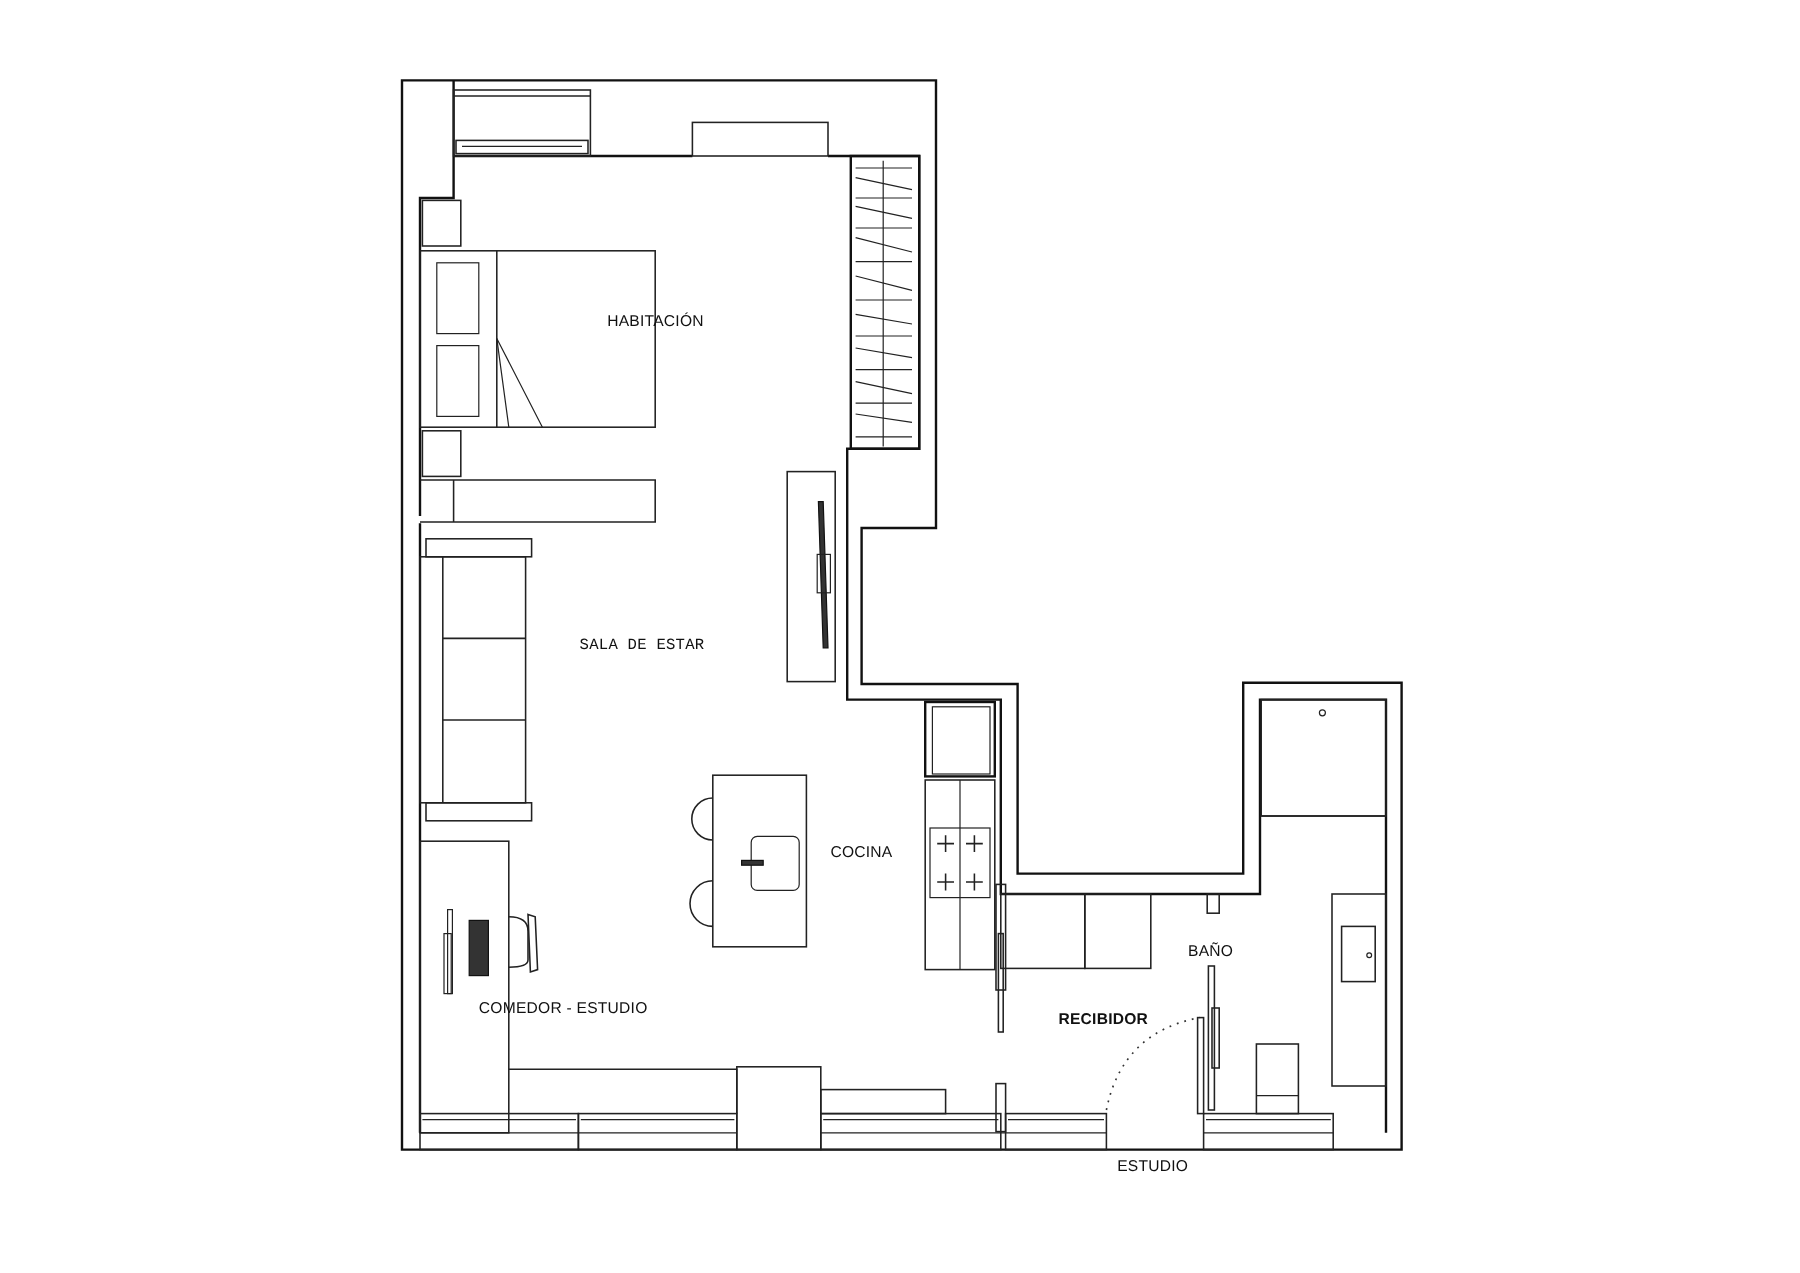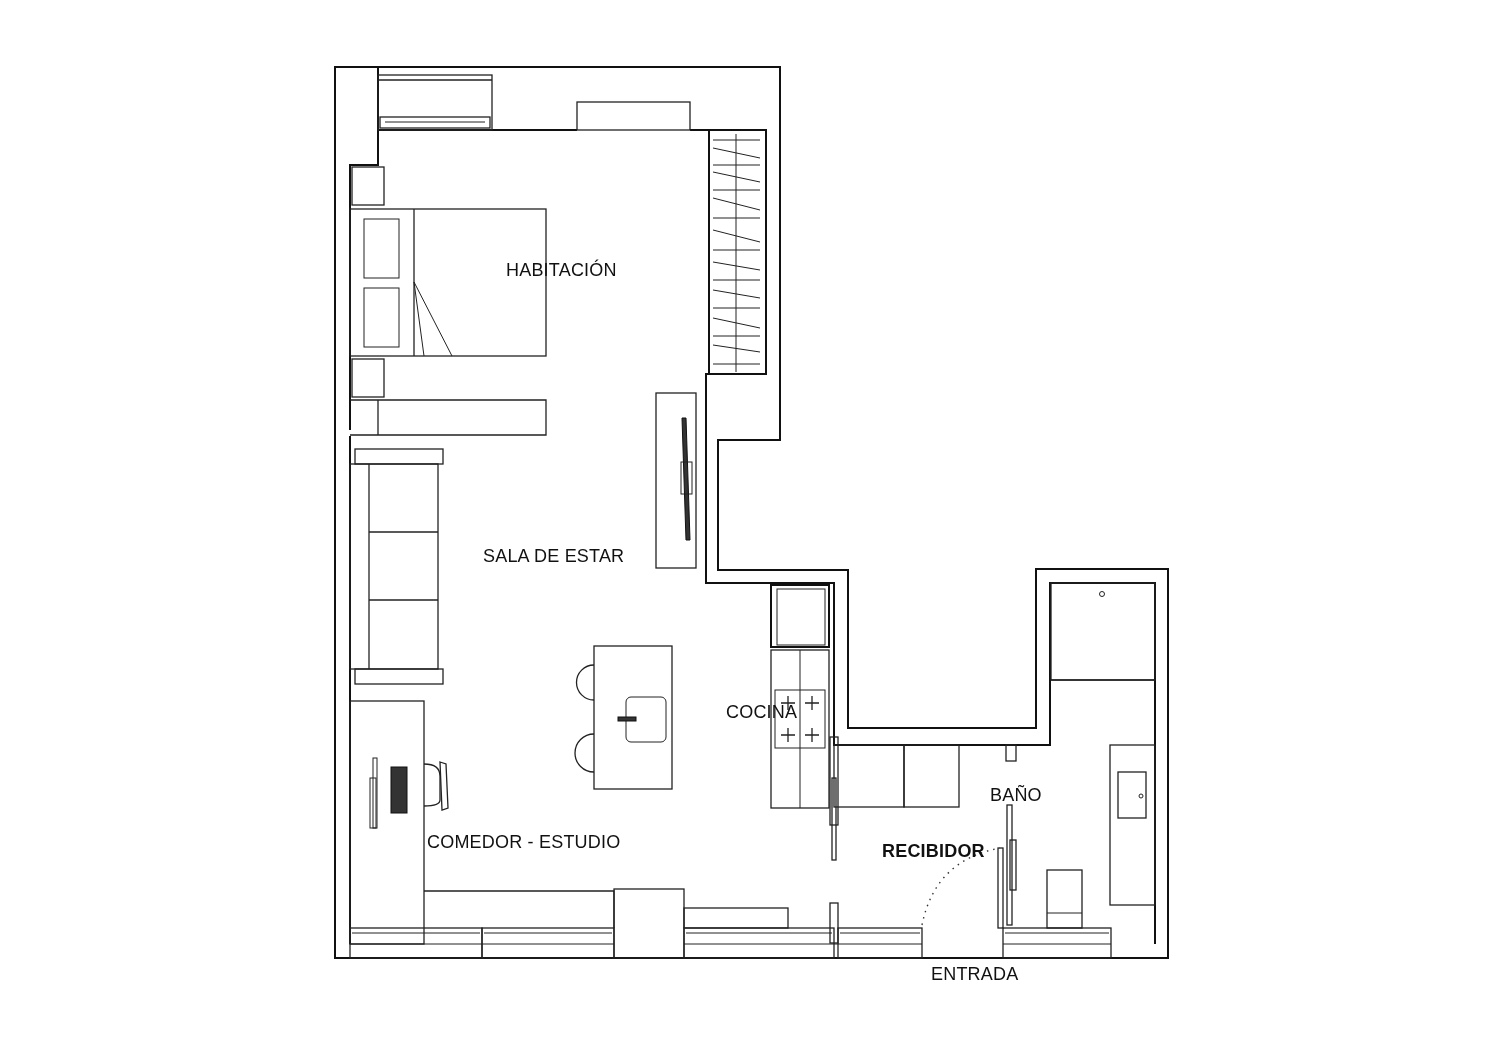--- a/index.html
+++ b/index.html
@@ -3,21 +3,21 @@
   <meta charset="utf-8">
   <style>
     html, body { margin: 0; padding: 0; background: #ffffff; }
     body { width: 1500px; height: 1061px; position: relative; overflow: hidden; font-family: "Liberation Sans", sans-serif; }
     #plan { position: absolute; left: 0; top: 0; width: 1500px; height: 1061px; }
     .w { fill: none; stroke: #111; stroke-width: 2; }
     .t { fill: none; stroke: #222; stroke-width: 1.3; }
     .th { fill: none; stroke: #222; stroke-width: 1; }
     .dk { fill: #333; stroke: #111; stroke-width: 1; }
     .dot { fill: none; stroke: #333; stroke-width: 1.4; stroke-dasharray: 1.5 5; }
-    .label { position: absolute; font-size: 18px; color: #111; letter-spacing: 0.2px; white-space: nowrap; }
+    .label { position: absolute; font-size: 13px; color: #111; letter-spacing: 0.2px; white-space: nowrap; }
   </style>
 </head>
 <body>
 
 <svg id="plan" viewBox="0 0 1500 1061" xmlns="http://www.w3.org/2000/svg">
 
   <g>
     <path class="w" d="M335 67 L780 67 L780 440 L718 440 L718 570 L848 570 L848 728 L1036 728 L1036 569 L1168 569 L1168 958 L335 958 Z"></path>
 
     <path class="w" d="M378 130 L577 130 M690 130 L766 130 L766 374 L706 374 L706 583 L834 583 L834 745 L1050 745 L1050 583 L1155 583 L1155 944"></path>
@@ -124,18 +124,18 @@
     <circle class="th" cx="1102" cy="594" r="2.5"></circle>
     <rect class="t" x="1110" y="745" width="45" height="160"></rect>
     <rect class="t" x="1118" y="772" width="28" height="46"></rect>
     <circle class="th" cx="1141" cy="796" r="2"></circle>
     <rect class="t" x="1047" y="870" width="35" height="58"></rect>
     <line class="th" x1="1047" y1="913" x2="1082" y2="913"></line>
   </g>
 </svg>
 
 <span class="label" style="left:506px; top:260px;">HABITACIÓN</span>
-<span class="label" style="left:483px; top:546px;">SALA DE ESTAR</span>
-<span class="label" style="left:692px; top:702px;margin-left:34px;">COCINA</span>
-<span class="label" style="left:399px; top:832px;margin-left:28px;">COMEDOR - ESTUDIO</span>
+<span class="label" style="left:483px; top:530px;font-family:Liberation Mono, monospace;">SALA DE ESTAR</span>
+<span class="label" style="left:692px; top:702px;">COCINA</span>
+<span class="label" style="left:399px; top:832px;">COMEDOR - ESTUDIO</span>
 <span class="label" style="left:882px; top:841px;font-weight:bold;">RECIBIDOR</span>
 <span class="label" style="left:990px; top:785px;">BAÑO</span>
-<span class="label" style="left:931px; top:964px;">ENTRADA</span>
+<span class="label" style="left:931px; top:964px;">ESTUDIO</span>
 
 </body></html>

